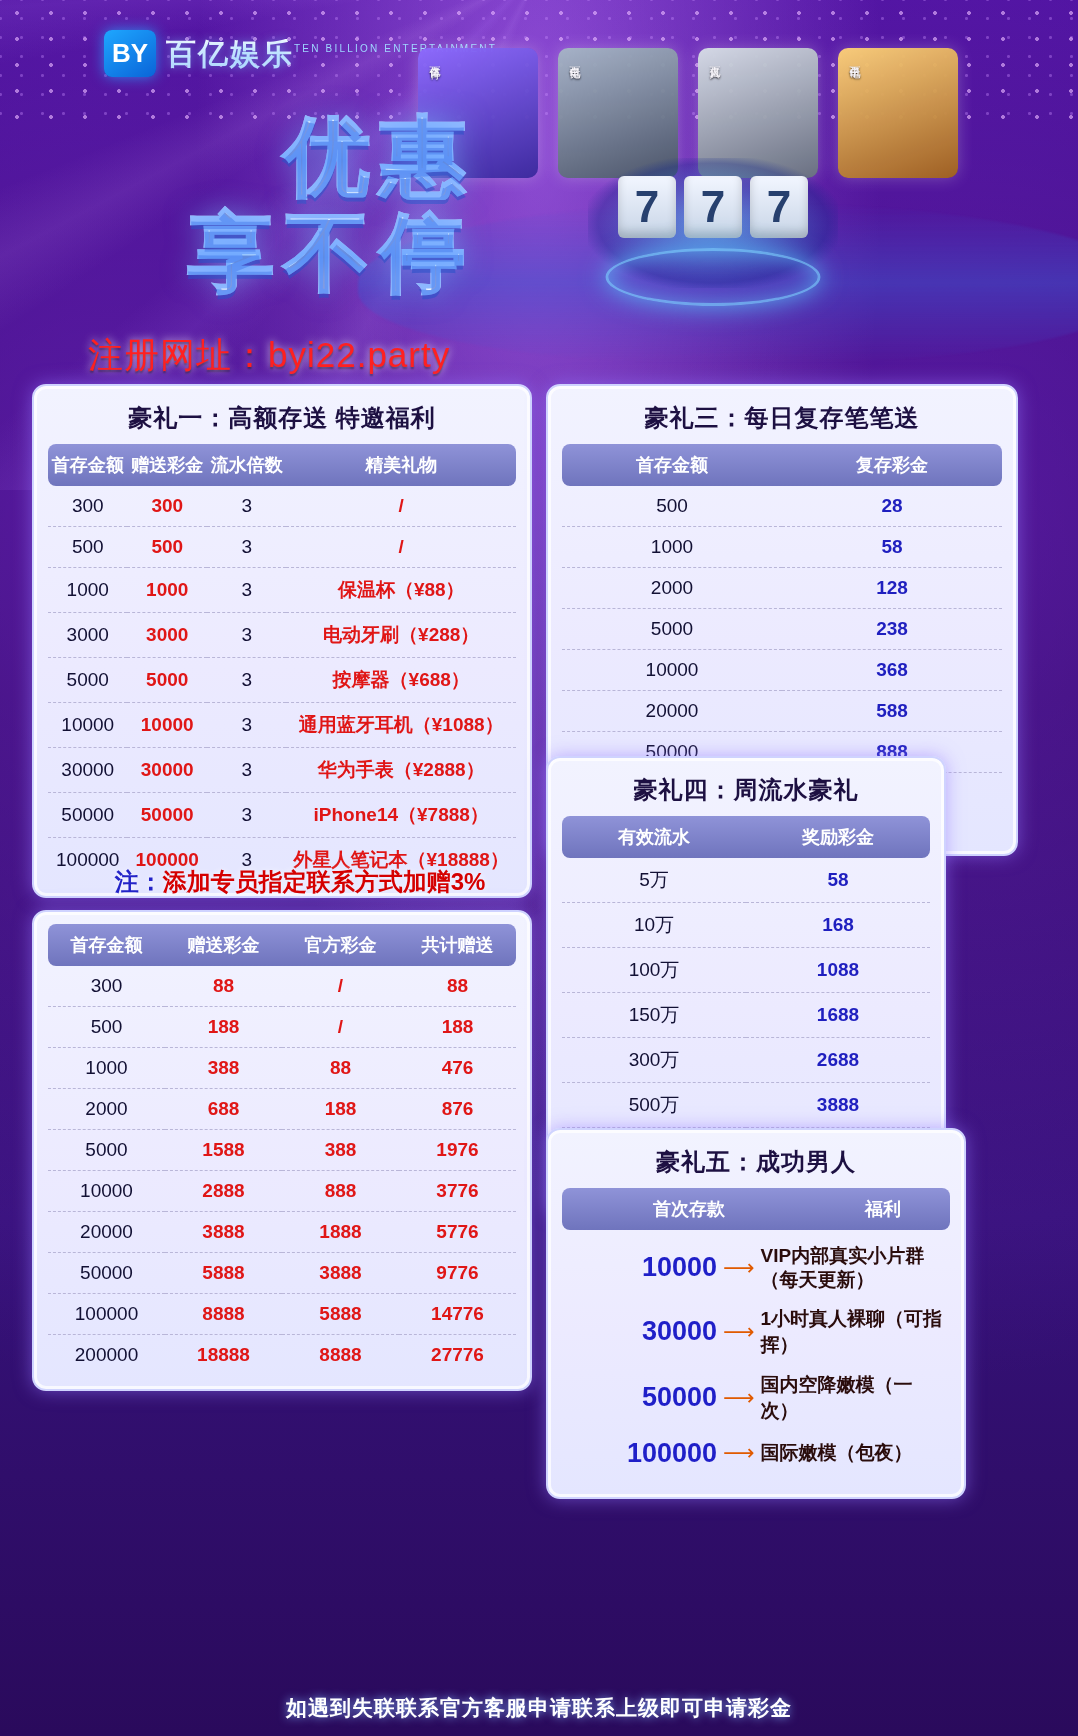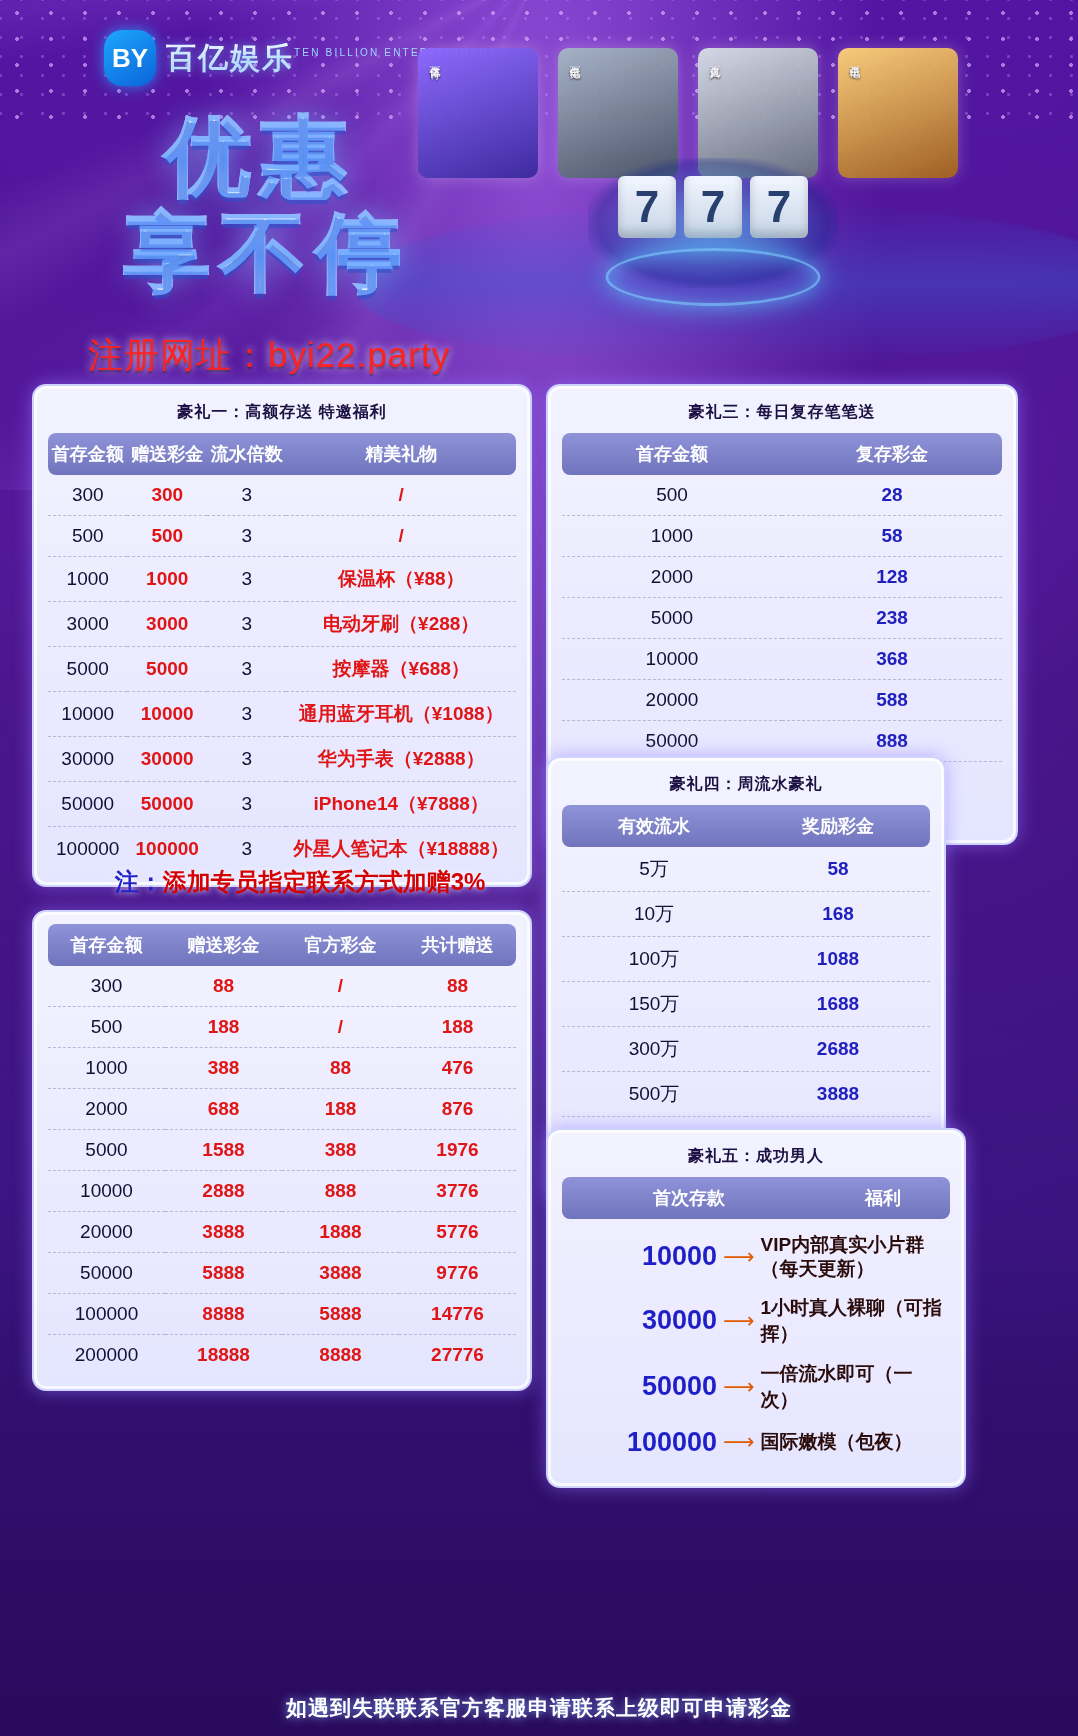--- a/index.html
+++ b/index.html
@@ -40,39 +40,39 @@
       rgba(255,255,255,0.00) 130deg, rgba(190,130,255,0.10) 136deg, rgba(255,255,255,0.00) 142deg);
     pointer-events: none;
   }
 
   
   .logo {
     position: absolute; left: 104px; top: 30px;
     display: flex; align-items: center; gap: 10px;
   }
   .logo-mark {
-    width: 52px; height: 56px; border-radius: 18px;
+    width: 52px; height: 47px; border-radius: 8px;
     background: linear-gradient(145deg, #1ea7ff, #0a64d8);
     color: #fff; font-weight: bold; font-size: 26px;
     display: flex; align-items: center; justify-content: center;
     box-shadow: 0 0 14px rgba(40,160,255,.8);
   }
   .logo-txt { display: flex; flex-direction: row; line-height: 1; }
   .logo-cn {
     font-size: 30px; font-weight: bold;
     background: linear-gradient(180deg,#ffffff,#bcdcff);
     -webkit-background-clip: text; background-clip: text; color: transparent;
     text-shadow: 0 0 10px rgba(120,200,255,.6);
     letter-spacing: 2px;
   }
   .logo-en { font-size: 10px; color: #9fd6ff; letter-spacing: 2.2px; margin-top: 5px; }
 
   .headline {
     position: absolute; left: 46px; top: 108px; width: 430px;
-    text-align: center;
+    text-align: right;
   }
   .headline .l1, .headline .l2 {
     font-size: 86px; font-weight: bold; letter-spacing: 10px;
     line-height: 1.12;
     background: linear-gradient(180deg,#ffffff 0%, #eaf4ff 40%, #b7d9ff 55%, #ffffff 75%);
     -webkit-background-clip: text; background-clip: text; color: transparent;
     -webkit-text-stroke: 2px rgba(90,150,255,.65);
     text-shadow: 0 5px 0 rgba(40,80,200,.55), 0 0 28px rgba(120,190,255,.65);
   }
   .headline .l2 { margin-left: 14px; }
@@ -131,21 +131,21 @@
   
   .card {
     position: absolute;
     background: linear-gradient(180deg,#f2f3ff 0%, #eceaff 55%, #e4e6ff 100%);
     border-radius: 14px;
     border: 2px solid #cfd3ff;
     box-shadow: 0 0 18px rgba(150,120,255,.55), inset 0 0 0 3px rgba(255,255,255,.75);
     padding: 12px 14px 14px;
   }
   .card-title {
-    text-align: center; font-size: 16px; font-weight: bold; color: #1d1042;
+    text-align: center; font-size: 24px; font-weight: bold; color: #1d1042;
     letter-spacing: 1px; margin: 4px 0 10px;
   }
   table { width: 100%; border-collapse: collapse; }
   thead th {
     background: linear-gradient(180deg,#8f93d8,#6f74bd);
     color: #fff; font-size: 18px; font-weight: bold; padding: 9px 2px;
     text-align: center;
   }
   thead tr th:first-child { border-radius: 8px 0 0 8px; }
   thead tr th:last-child  { border-radius: 0 8px 8px 0; }
@@ -488,21 +488,21 @@
 （每天更新）</span>
     </div>
     <div class="g5row">
       <span class="g5amt">30000</span>
       <span class="g5arrow">⟶</span>
       <span class="g5txt">1小时真人裸聊（可指挥）</span>
     </div>
     <div class="g5row">
       <span class="g5amt">50000</span>
       <span class="g5arrow">⟶</span>
-      <span class="g5txt">一倍流水即可（一次）</span>
+      <span class="g5txt">国内空降嫩模（一次）</span>
     </div>
     <div class="g5row">
       <span class="g5amt">100000</span>
       <span class="g5arrow">⟶</span>
       <span class="g5txt">国际嫩模（包夜）</span>
     </div>
   </div>
 
   <div class="footer">如遇到失联联系官方客服申请联系上级即可申请彩金</div>
 </div>

